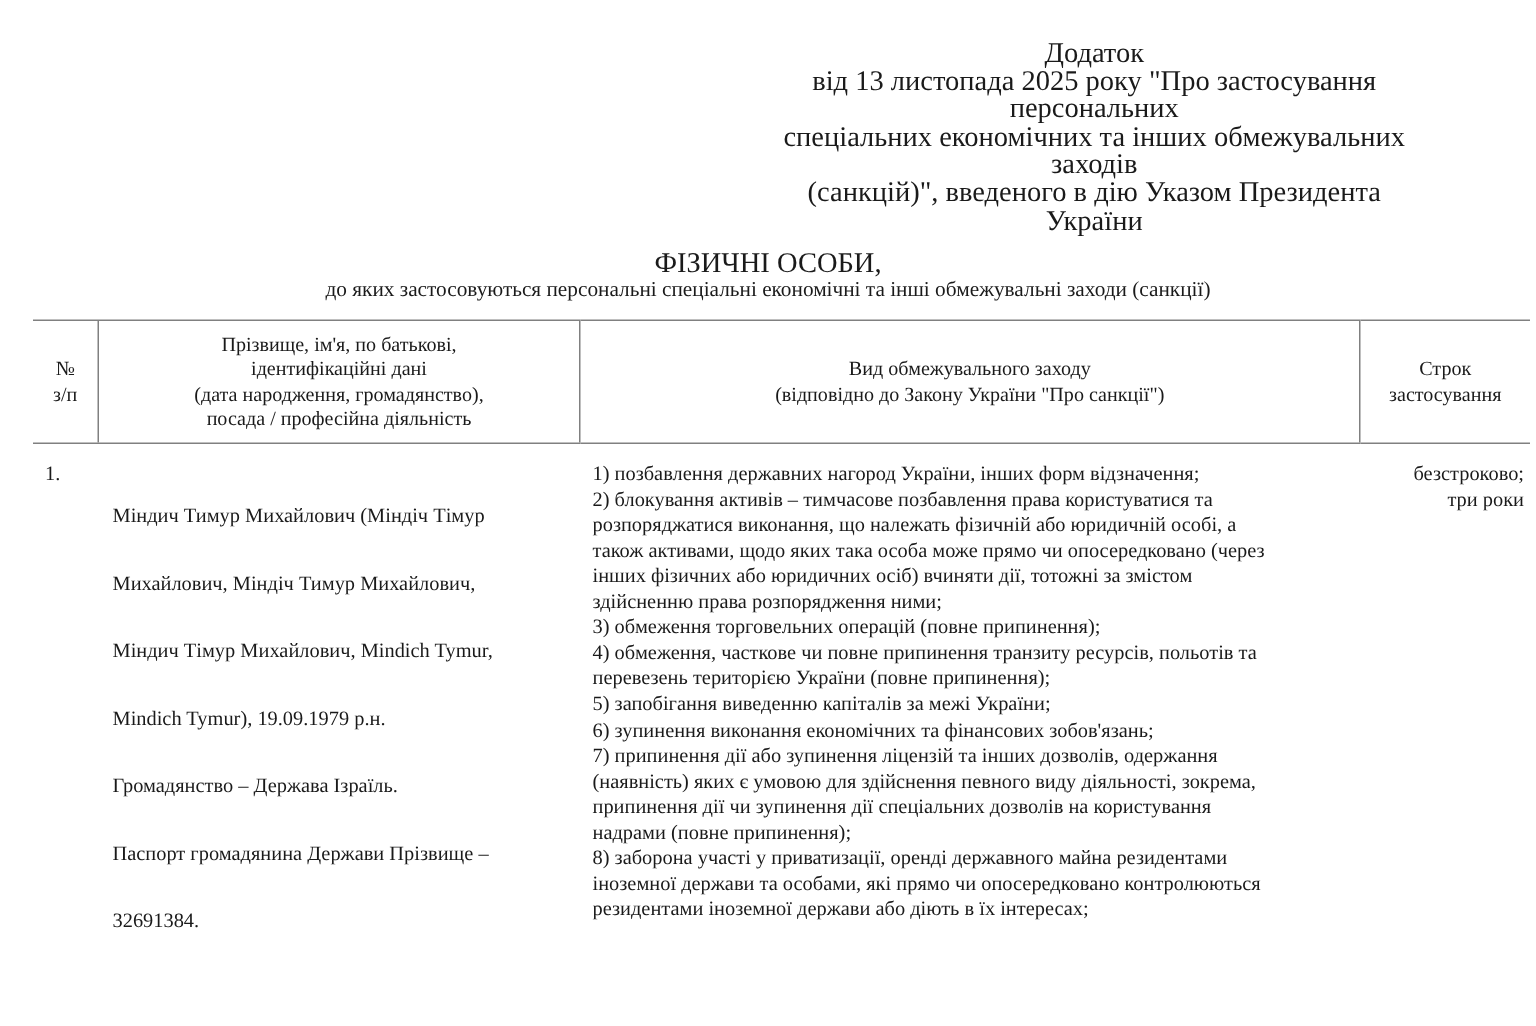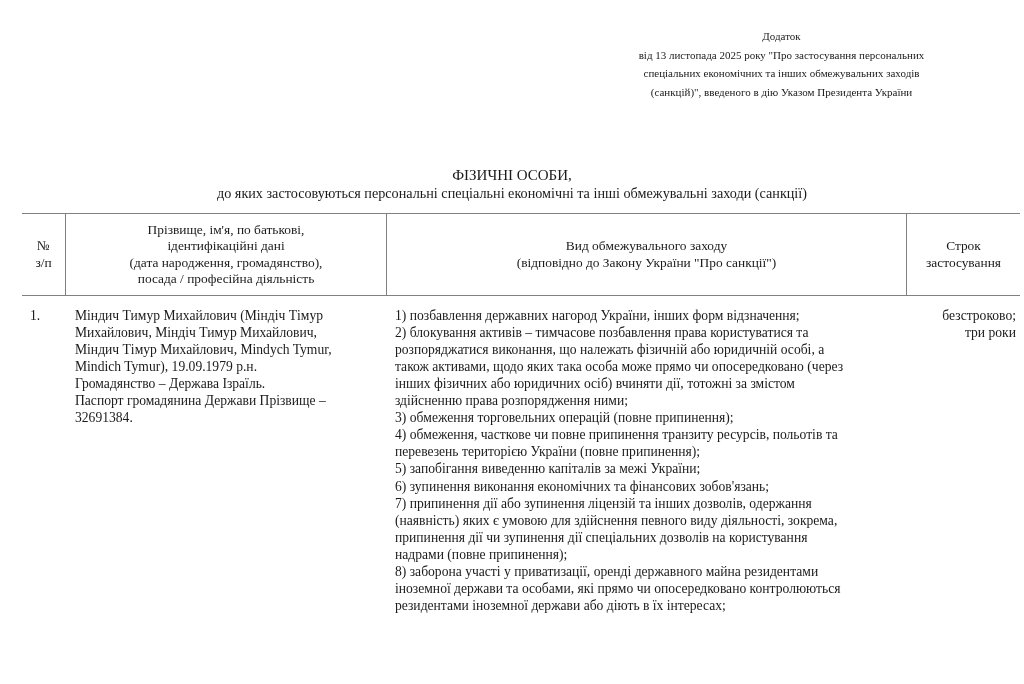--- a/index.html
+++ b/index.html
@@ -12,39 +12,39 @@
     height: 684px;
     font-family: "Liberation Serif", "DejaVu Serif", serif;
     color: #1a1a1a;
     overflow: hidden;
     position: relative;
   }
 
   
   .doc-header {
     position: absolute;
-    left: 569px;
+    left: 517px;
     top: 27px;
     width: 425px;
     text-align: center;
-    font-size: 11px;
+    font-size: 19px;
     line-height: 18.6px;
   }
   .doc-header .hline { white-space: pre-wrap; }
 
   
   .doc-title {
     position: absolute;
     left: 0;
     top: 167px;
     width: 1024px;
     text-align: center;
   }
   .doc-title .title-main {
-    font-size: 15px;
+    font-size: 19px;
     line-height: 17.5px;
   }
   .doc-title .title-sub {
     font-size: 14.2px;
     line-height: 17.5px;
   }
 
   
   .sanctions-table {
     position: absolute;
@@ -89,21 +89,21 @@
   .brow td.cell-num {
     text-align: left;
     padding-left: 8px;
     padding-right: 0;
   }
   .brow td.cell-name { padding-left: 9px; padding-right: 4px; }
   .brow td.cell-meas { padding-left: 8px; padding-right: 6px; }
   .brow td.cell-term { padding-left: 10px; padding-right: 4px; text-align: right; }
 
   .measure-line { white-space: normal; }
-  .name-line { white-space: normal; }
+  .name-line { white-space: normal; margin-top: 28px; }
   .term-line { white-space: normal; }
 </style>
 </head>
 <body>
 
 <div class="doc-header">
   <div class="hline">Додаток</div>
   <div class="hline">від 13 листопада 2025 року "Про застосування персональних</div>
   <div class="hline">спеціальних економічних та інших обмежувальних заходів</div>
   <div class="hline">(санкцій)", введеного в дію Указом Президента України</div>
@@ -136,21 +136,21 @@
         <div>застосування</div>
       </th>
     </tr>
   </thead>
   <tbody>
     <tr class="brow">
       <td class="cell-num first-td">1.</td>
       <td class="cell-name">
         <div class="name-line">Міндич Тимур Михайлович (Міндіч Тімур</div>
         <div class="name-line">Михайлович, Міндіч Тимур Михайлович,</div>
-        <div class="name-line">Міндич Тімур Михайлович, Mindych Tymur,</div>
+        <div class="name-line">Міндич Тімур Михайлович, Mindich Tymur,</div>
         <div class="name-line">Mindich Tymur), 19.09.1979 р.н.</div>
         <div class="name-line">Громадянство – Держава Ізраїль.</div>
         <div class="name-line">Паспорт громадянина Держави Прізвище –</div>
         <div class="name-line">32691384.</div>
       </td>
       <td class="cell-meas">
         <div class="measure-line">1) позбавлення державних нагород України, інших форм відзначення;</div>
         <div class="measure-line">2) блокування активів – тимчасове позбавлення права користуватися та</div>
         <div class="measure-line">розпоряджатися виконання, що належать фізичній або юридичній особі, а</div>
         <div class="measure-line">також активами, щодо яких така особа може прямо чи опосередковано (через</div>

